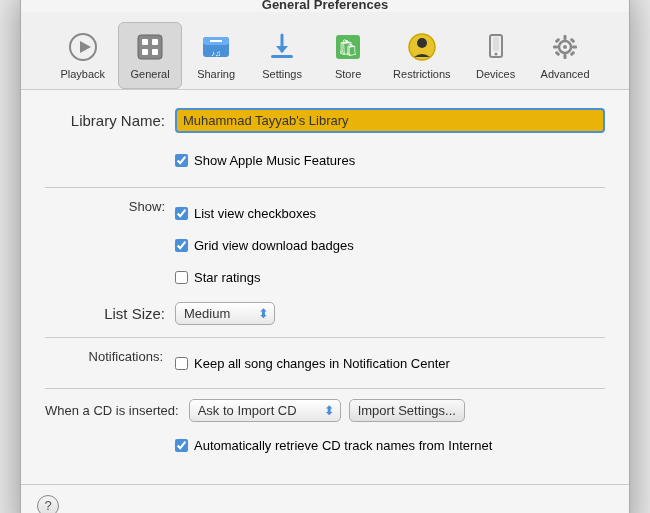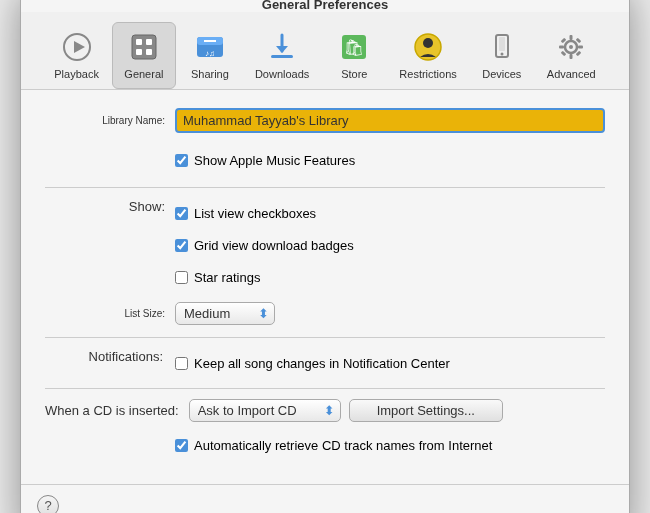--- a/index.html
+++ b/index.html
@@ -76,21 +76,21 @@
     .form-row {
       display: flex;
       align-items: center;
       margin-bottom: 12px;
     }
     .form-label {
       text-align: right;
       min-width: 130px;
       padding-right: 10px;
       color: #333;
-      font-size: 10px;
+      font-size: 15px;
       flex-shrink: 0;
     }
     .text-input {
       flex: 1;
       border: 2px solid #4a90d9;
       border-radius: 4px;
       padding: 3px 6px;
       font-size: 13px;
       outline: none;
       background: #eab308;
@@ -204,21 +204,21 @@
     }
     .cd-controls {
       display: flex;
       align-items: center;
       gap: 8px;
     }
     .import-btn {
       background: linear-gradient(to bottom, #f9f9f9, #e0e0e0);
       border: 1px solid #aaa;
       border-radius: 5px;
-      padding: 3px 27px;
+      padding: 3px 8px;
       font-size: 13px;
       cursor: pointer;
       color: #333;
     }
     .cd-retrieve-row {
       display: flex;
       align-items: flex-start;
       margin-left: 130px;
       margin-bottom: 12px;
     }
@@ -311,21 +311,21 @@
     </div>
 
     <div class="toolbar-item">
       <div class="icon-area">
         <svg class="toolbar-svg" viewBox="0 0 32 32">
           <path d="M16 4 L16 20" stroke="#4a90d9" stroke-width="3" stroke-linecap="round"></path>
           <path d="M10 15 L16 22 L22 15" fill="#4a90d9"></path>
           <rect x="5" y="24" width="22" height="3" rx="1.5" fill="#4a90d9"></rect>
         </svg>
       </div>
-      <span class="label">Downloads</span>
+      <span class="label">Settings</span>
     </div>
 
     <div class="toolbar-item">
       <div class="icon-area">
         <svg class="toolbar-svg" viewBox="0 0 32 32">
           <rect x="4" y="4" width="24" height="24" rx="3" fill="#5cb85c"></rect>
           <text x="16" y="22" text-anchor="middle" font-size="16" fill="white">🛍</text>
         </svg>
       </div>
       <span class="label">Store</span>

